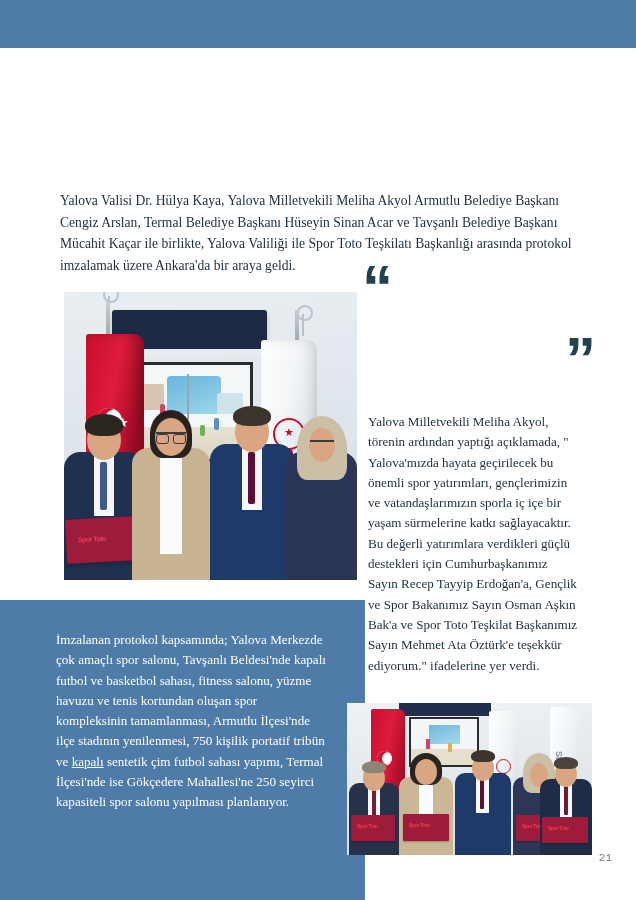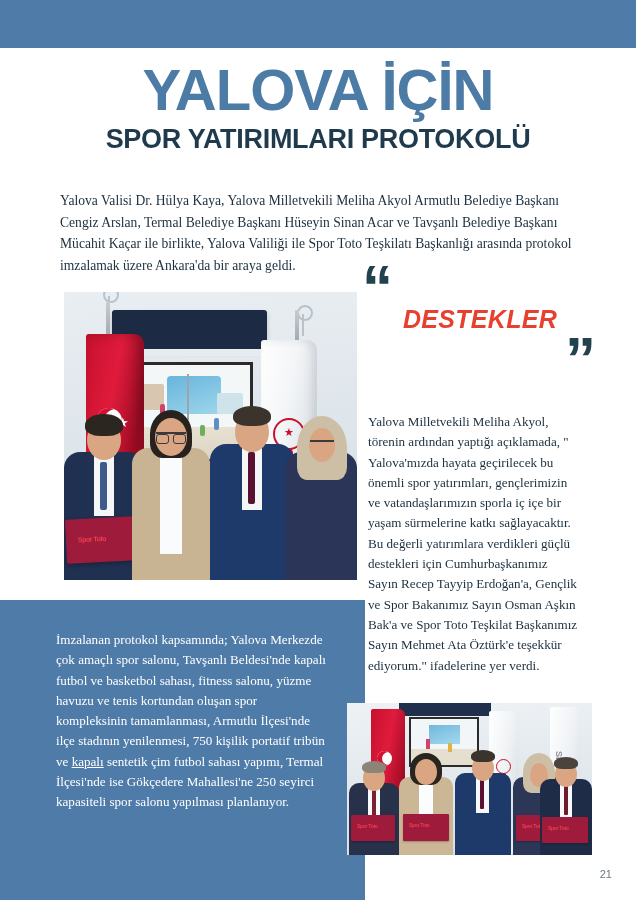--- a/index.html
+++ b/index.html
@@ -117,22 +117,22 @@
     width: 272px;
     font-size: 13.1px;
     line-height: 20.3px;
     color: #ffffff;
   }
   .left-body u { text-decoration: underline; }
 
   
   .page-number {
     position: absolute;
-    right: 24px; bottom: 20px;
-    font-family: Liberation Sans, sans-serif;
+    right: 24px; bottom: 36px;
+    font-family: Liberation Mono, monospace;
     font-size: 11px;
     color: #6d7a85;
   }
 
   
   .photo1 {
     position: absolute;
     left: 64px; top: 292px;
     width: 293px; height: 288px;
     overflow: hidden;
@@ -442,31 +442,27 @@
   .q5 .fd { left: 2px; bottom: 12px; width: 46px; height: 26px; }
 </style>
 </head>
 <body>
 
 <div class="page">
 
   <div class="paper-top"></div>
   <div class="paper-bottom-right"></div>
 
-  <div class="title-wrap">
-    <div class="title-main">YALOVA İÇİN</div>
-    <div class="title-sub">SPOR YATIRIMLARI PROTOKOLÜ</div>
-  </div>
 
   <p class="intro">Yalova Valisi Dr. Hülya Kaya, Yalova Milletvekili Meliha Akyol Armutlu Belediye Başkanı Cengiz Arslan, Termal Belediye Başkanı Hüseyin Sinan Acar ve Tavşanlı Belediye Başkanı Mücahit Kaçar ile birlikte, Yalova Valiliği ile Spor Toto Teşkilatı Başkanlığı arasında protokol imzalamak üzere Ankara'da bir araya geldi.</p>
 
   <div class="pullquote">
     <span class="quote-open">“</span>
     <div class="quote-text">
-      <span>DESTEKLER</span><br>
+      <br>
     </div>
     <span class="quote-close">”</span>
   </div>
 
   <p class="right-body">Yalova Milletvekili Meliha Akyol, törenin ardından yaptığı açıklamada, " Yalova'mızda hayata geçirilecek bu önemli spor yatırımları, gençlerimizin ve vatandaşlarımızın sporla iç içe bir yaşam sürmelerine katkı sağlayacaktır. Bu değerli yatırımlara verdikleri güçlü destekleri için Cumhurbaşkanımız Sayın Recep Tayyip Erdoğan'a, Gençlik ve Spor Bakanımız Sayın Osman Aşkın Bak'a ve Spor Toto Teşkilat Başkanımız Sayın Mehmet Ata Öztürk'e teşekkür ediyorum." ifadelerine yer verdi.</p>
 
   <p class="left-body">
     <span>İmzalanan protokol kapsamında; Yalova Merkezde çok amaçlı spor salonu, Tavşanlı Beldesi'nde kapalı futbol ve basketbol sahası, fitness salonu, yüzme havuzu ve tenis kortundan oluşan spor kompleksinin tamamlanması, Armutlu İlçesi'nde ilçe stadının yenilenmesi, 750 kişilik portatif tribün ve </span><u>kapalı</u><span> sentetik çim futbol sahası yapımı, Termal İlçesi'nde ise Gökçedere Mahallesi'ne 250 seyirci kapasiteli spor salonu yapılması planlanıyor.</span>
   </p>
 

